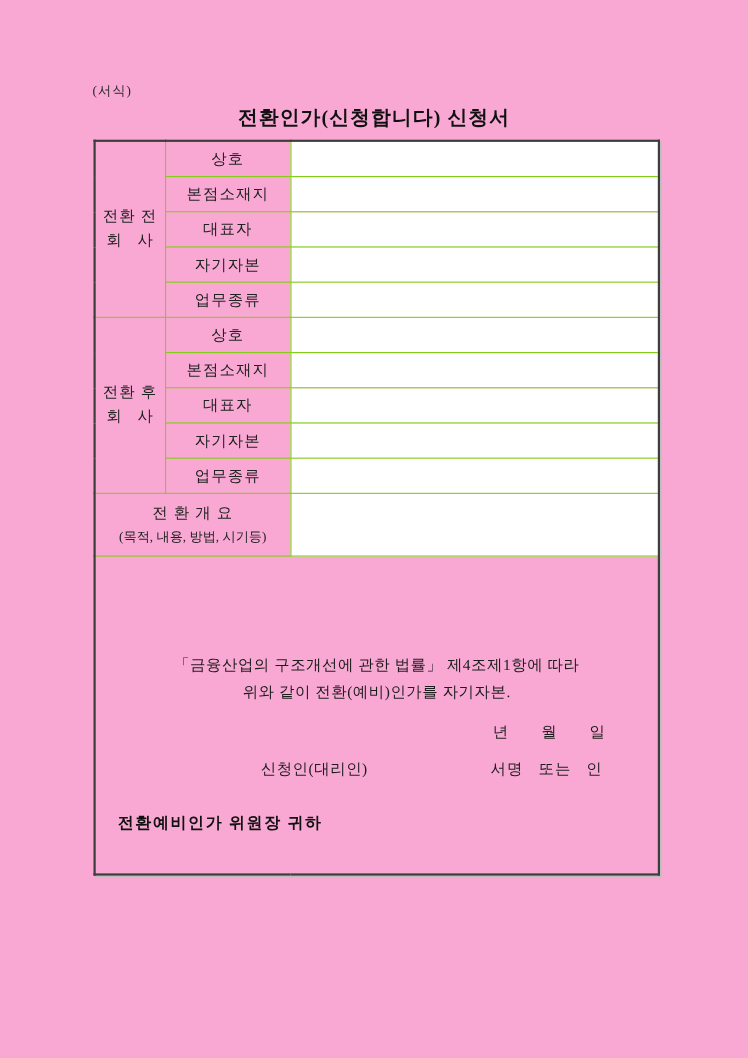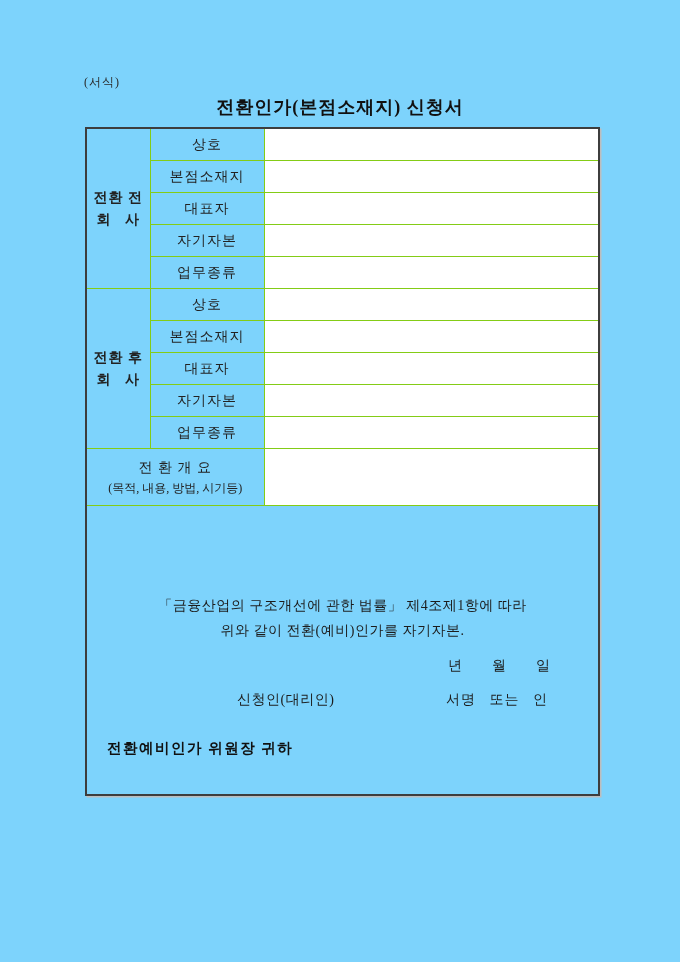--- a/index.html
+++ b/index.html
@@ -1,20 +1,20 @@
 <!DOCTYPE html>
 <html><head>
 <meta charset="utf-8">
 <style>
   html, body { margin: 0; padding: 0; background: #ffffff; }
   .page {
     position: relative;
     width: 680px;
     height: 962px;
-    background: #7dd3fc;
+    background: #f9a8d4;
     font-family: "Liberation Serif", "DejaVu Serif", serif;
     color: #1c1c1c;
     overflow: hidden;
   }
   .pre { white-space: pre; }
 
   .form-note {
     position: absolute;
     left: 84px;
     top: 74px;
@@ -53,21 +53,20 @@
   }
   .col-group  { width: 64px; }
   .col-label  { width: 114px; }
   .col-value  { width: 335px; }
 
   td.group-cell {
     text-align: center;
     letter-spacing: 1px;
     line-height: 22px;
     color: #222;
-    font-weight: bold;
   }
   td.label-cell {
     height: 31px;
     text-align: center;
     letter-spacing: 1px;
     color: #222;
   }
   td.value-cell { background: #ffffff; }
 
   td.overview-label-cell {
@@ -115,21 +114,21 @@
     color: #111;
   }
 </style>
 </head>
 <body>
 
 <div class="page">
 
   <div class="form-note">(서식)</div>
 
-  <div class="doc-title">전환인가(본점소재지) 신청서</div>
+  <div class="doc-title">전환인가(신청합니다) 신청서</div>
 
   <table class="main-table">
     <colgroup>
       <col class="col-group">
       <col class="col-label">
       <col class="col-value">
     </colgroup>
     <tbody>
 
       <tr>

